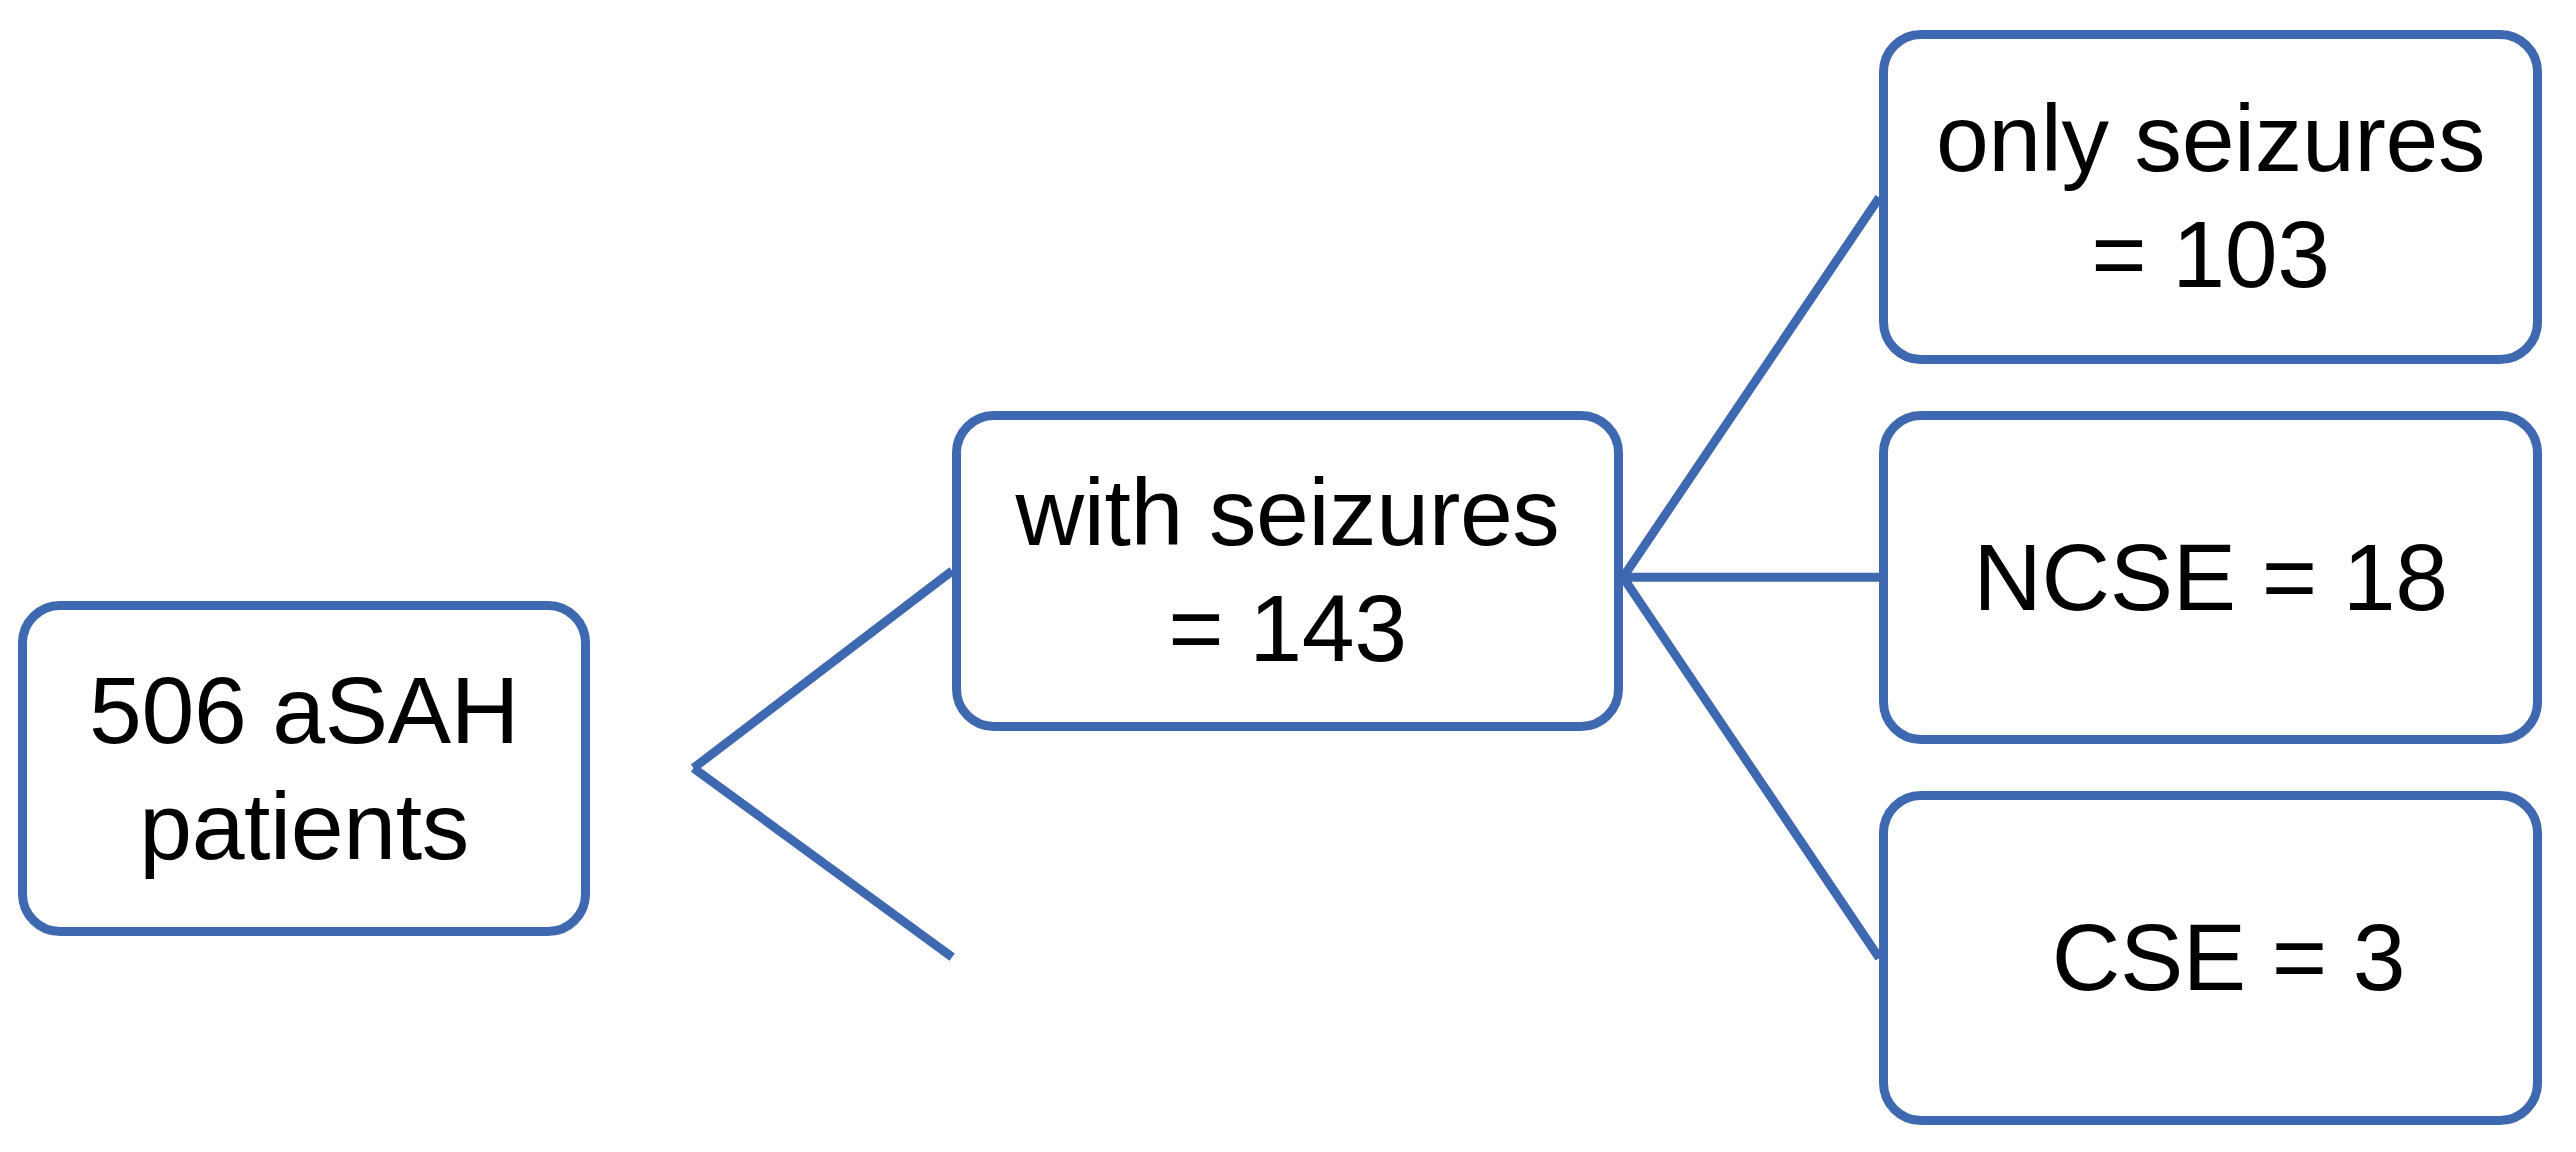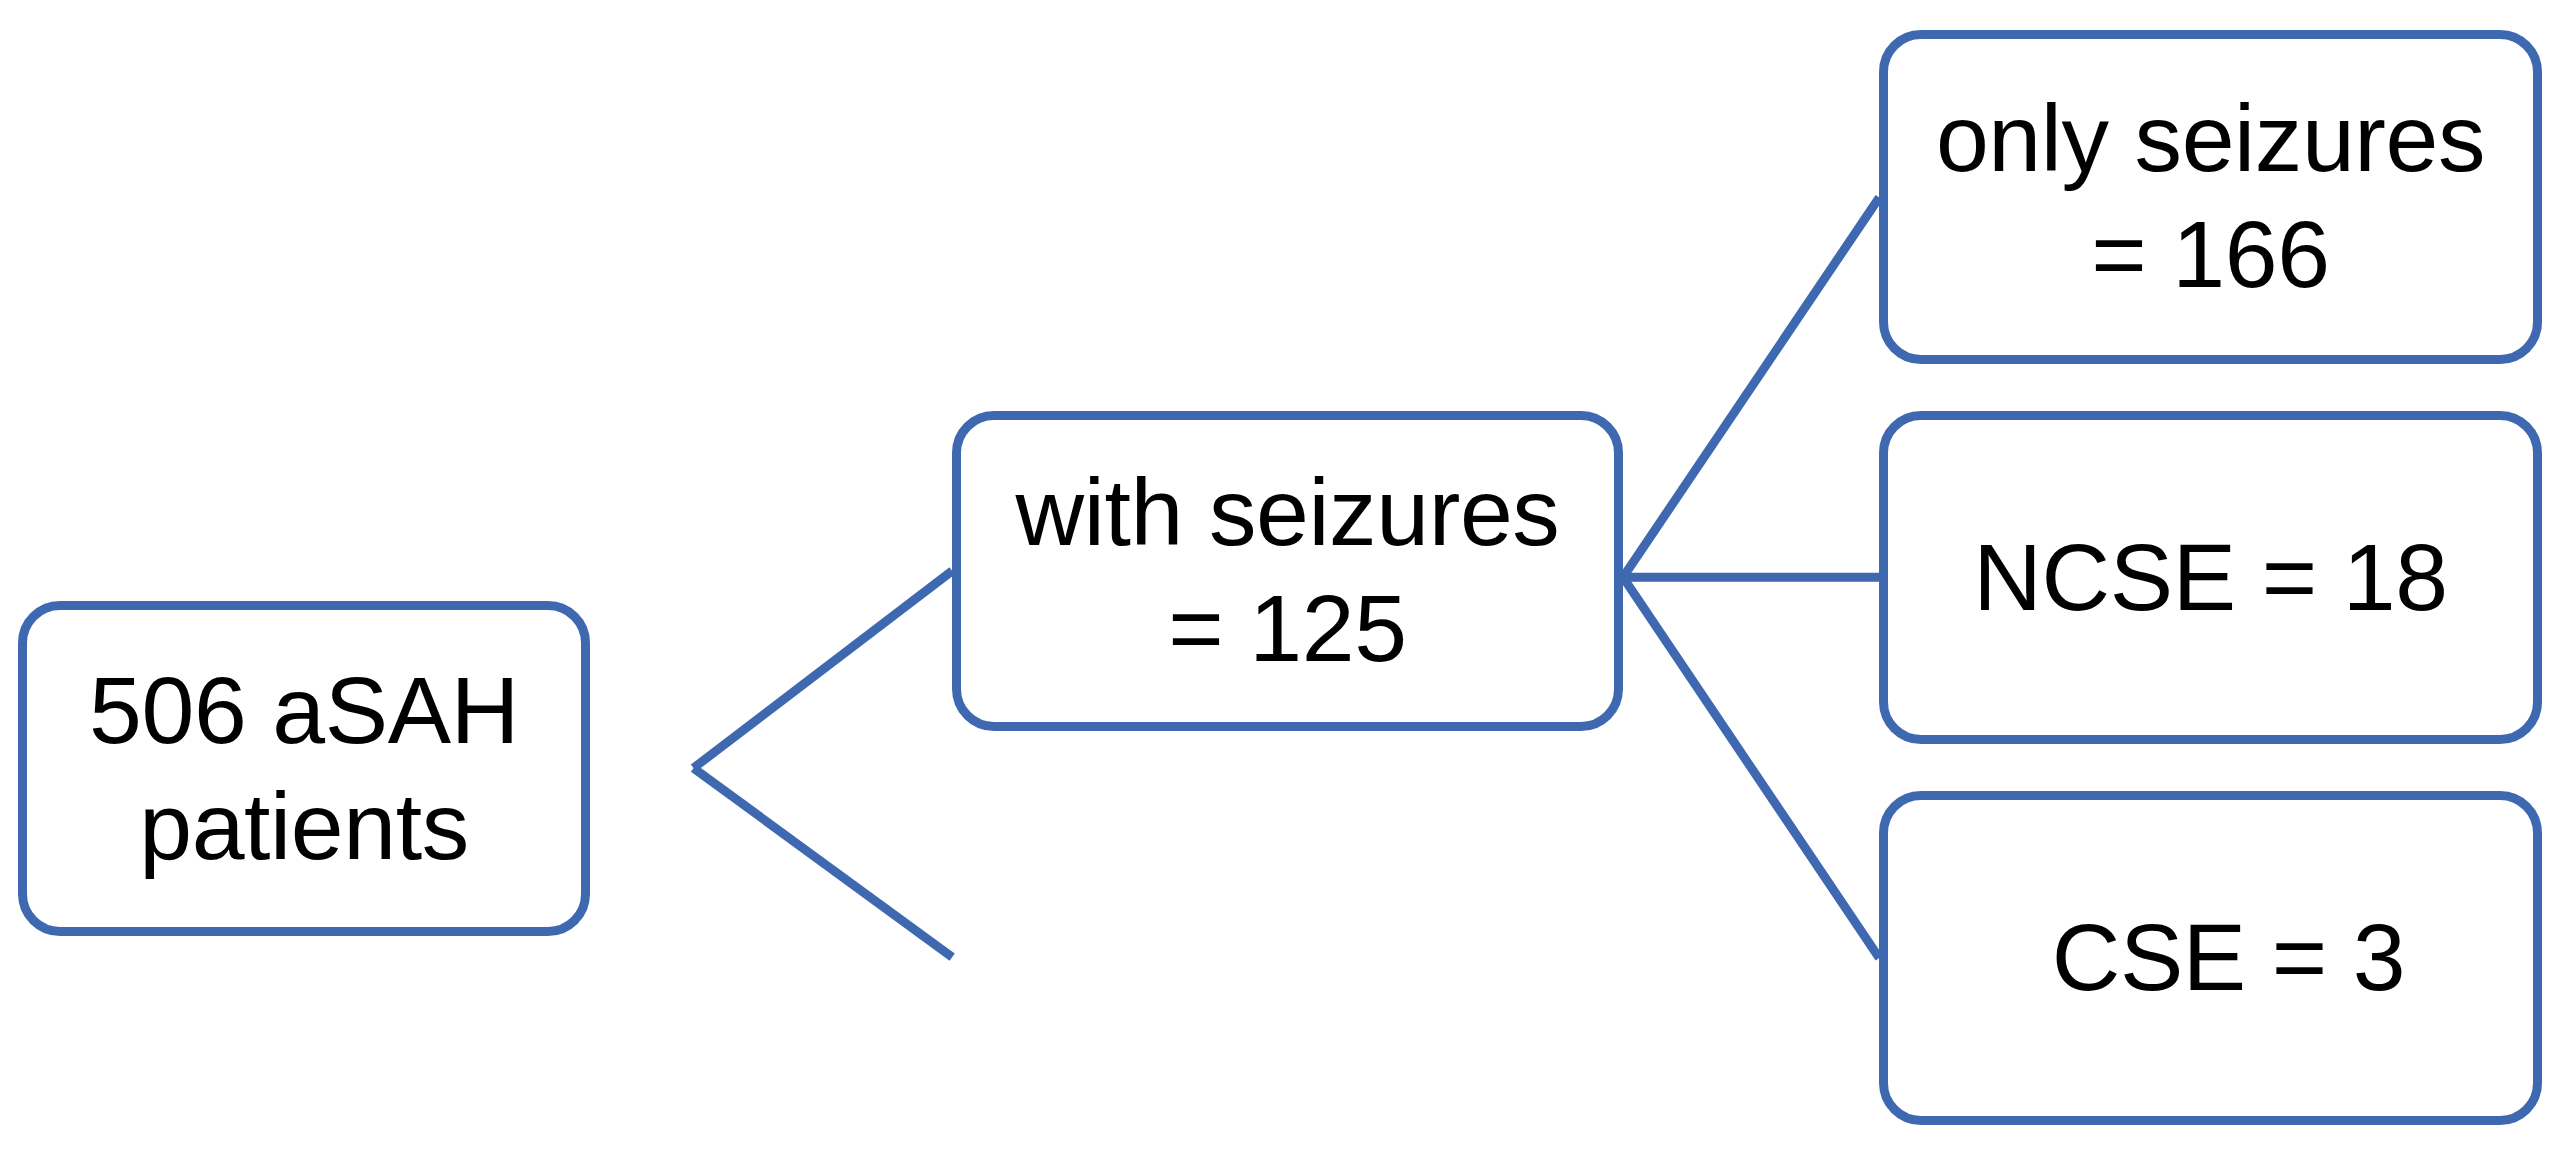--- a/index.html
+++ b/index.html
@@ -71,27 +71,27 @@
     <path d="M 2008 714 L 2325 1185" fill="none" stroke="#3E68AF" stroke-width="11" stroke-linecap="butt"></path>
   </svg>
 
   <div class="node" id="node-root">
     <span class="node-label">506 aSAH
 patients</span>
   </div>
 
   <div class="node" id="node-with">
     <span class="node-label">with seizures
-=  125</span>
+=  143</span>
   </div>
 
 
   <div class="node" id="node-only">
     <span class="node-label">only seizures
-= 166</span>
+= 103</span>
   </div>
 
   <div class="node" id="node-ncse">
     <span class="node-label">NCSE = 18</span>
   </div>
 
   <div class="node" id="node-cse">
     <span class="node-label">CSE = 3</span>
   </div>
 

